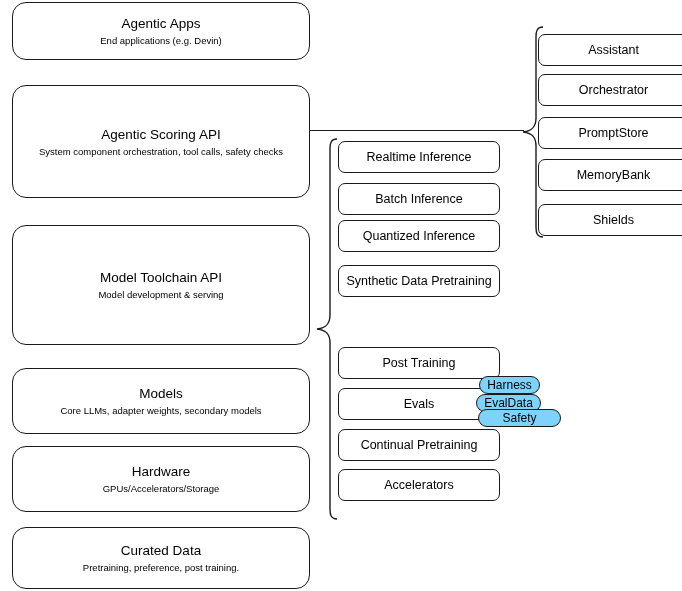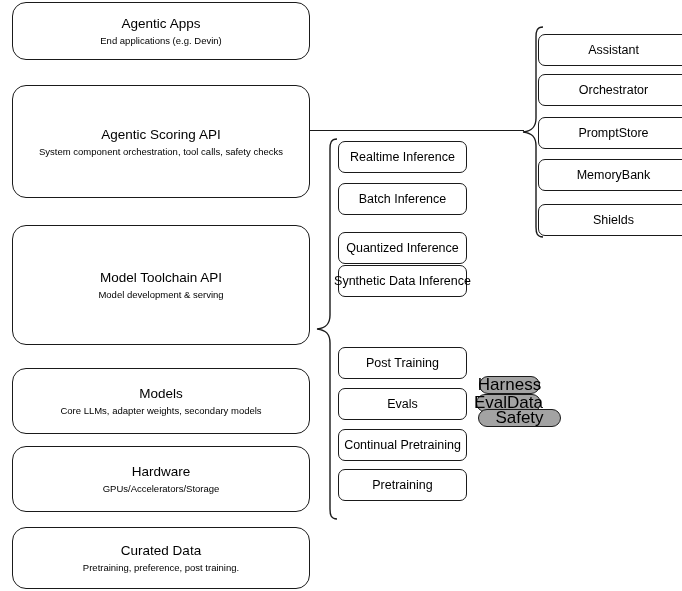--- a/index.html
+++ b/index.html
@@ -51,35 +51,35 @@
   .layer-box { left: 4px; width: 298px; }
 
   
   .pill-box {
     height: 32px;
     border-radius: 7px;
     border-width: 1.4px;
   }
   .pill-box .title { font-size: 12.5px; }
 
-  .mid-box  { left: 330px; width: 129px; }
+  .mid-box  { left: 330px; width: 162px; }
   .right-box{ left: 530px; width: 151px; }
 
   
   .tag {
     position: absolute;
     box-sizing: border-box;
     border: 1.3px solid #1a1a1a;
     border-radius: 11px;
-    background: #a3a3a3;
+    background: #7dd3fc;
     height: 18px;
     display: flex;
     align-items: center;
     justify-content: center;
-    font-size: 17px;
+    font-size: 12px;
     line-height: 18px;
     white-space: nowrap;
     z-index: 5;
   }
 
   
   .bracket {
     position: absolute;
     overflow: visible;
   }
@@ -140,37 +140,37 @@
   <svg class="bracket" style="left:514px; top:26px; width:22px; height:212px;" viewBox="0 0 22 212">
     <path d="M21,1 C15,1 14,5 14,11 L14,92 C14,100 11,105 1,106 C11,107 14,112 14,120 L14,201 C14,207 15,211 21,211"></path>
   </svg>
 
   <div class="box pill-box mid-box" style="top:141px;">
     <div class="title">Realtime Inference</div>
   </div>
   <div class="box pill-box mid-box" style="top:183px;">
     <div class="title">Batch Inference</div>
   </div>
-  <div class="box pill-box mid-box" style="top:232px;">
+  <div class="box pill-box mid-box" style="top:220px;">
     <div class="title">Quantized Inference</div>
   </div>
   <div class="box pill-box mid-box" style="top:265px;">
-    <div class="title">Synthetic Data Inference</div>
+    <div class="title">Synthetic Data Pretraining</div>
   </div>
   <div class="box pill-box mid-box" style="top:347px;">
     <div class="title">Post Training</div>
   </div>
   <div class="box pill-box mid-box" style="top:388px;">
     <div class="title">Evals</div>
   </div>
   <div class="box pill-box mid-box" style="top:429px;">
     <div class="title">Continual Pretraining</div>
   </div>
   <div class="box pill-box mid-box" style="top:469px;">
-    <div class="title">Pretraining</div>
+    <div class="title">Accelerators</div>
   </div>
 
   <div class="tag" style="left:471px; top:376px; width:61px;">
     <span>Harness</span>
   </div>
   <div class="tag" style="left:468px; top:394px; width:65px;">
     <span>EvalData</span>
   </div>
   <div class="tag" style="left:470px; top:409px; width:83px;align-items:center;">
     <span>Safety</span>

